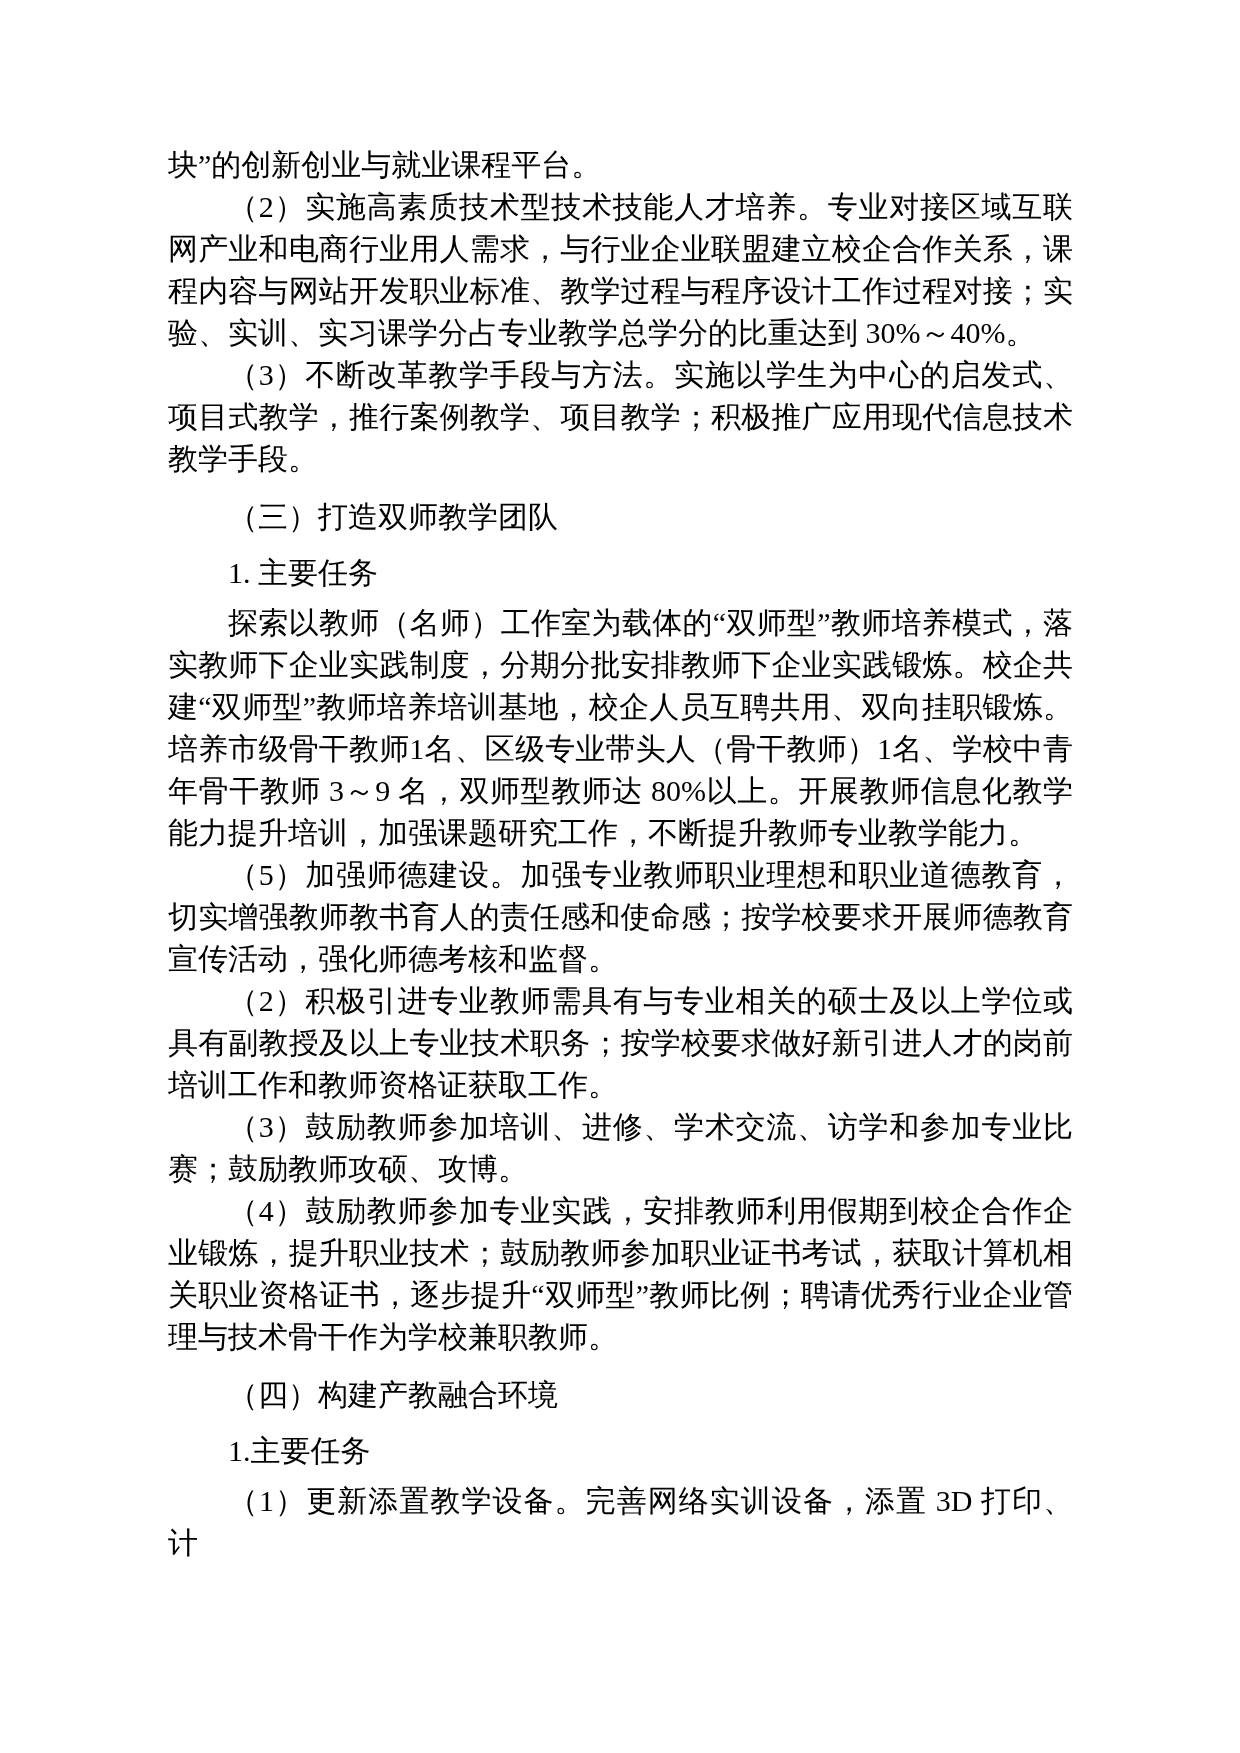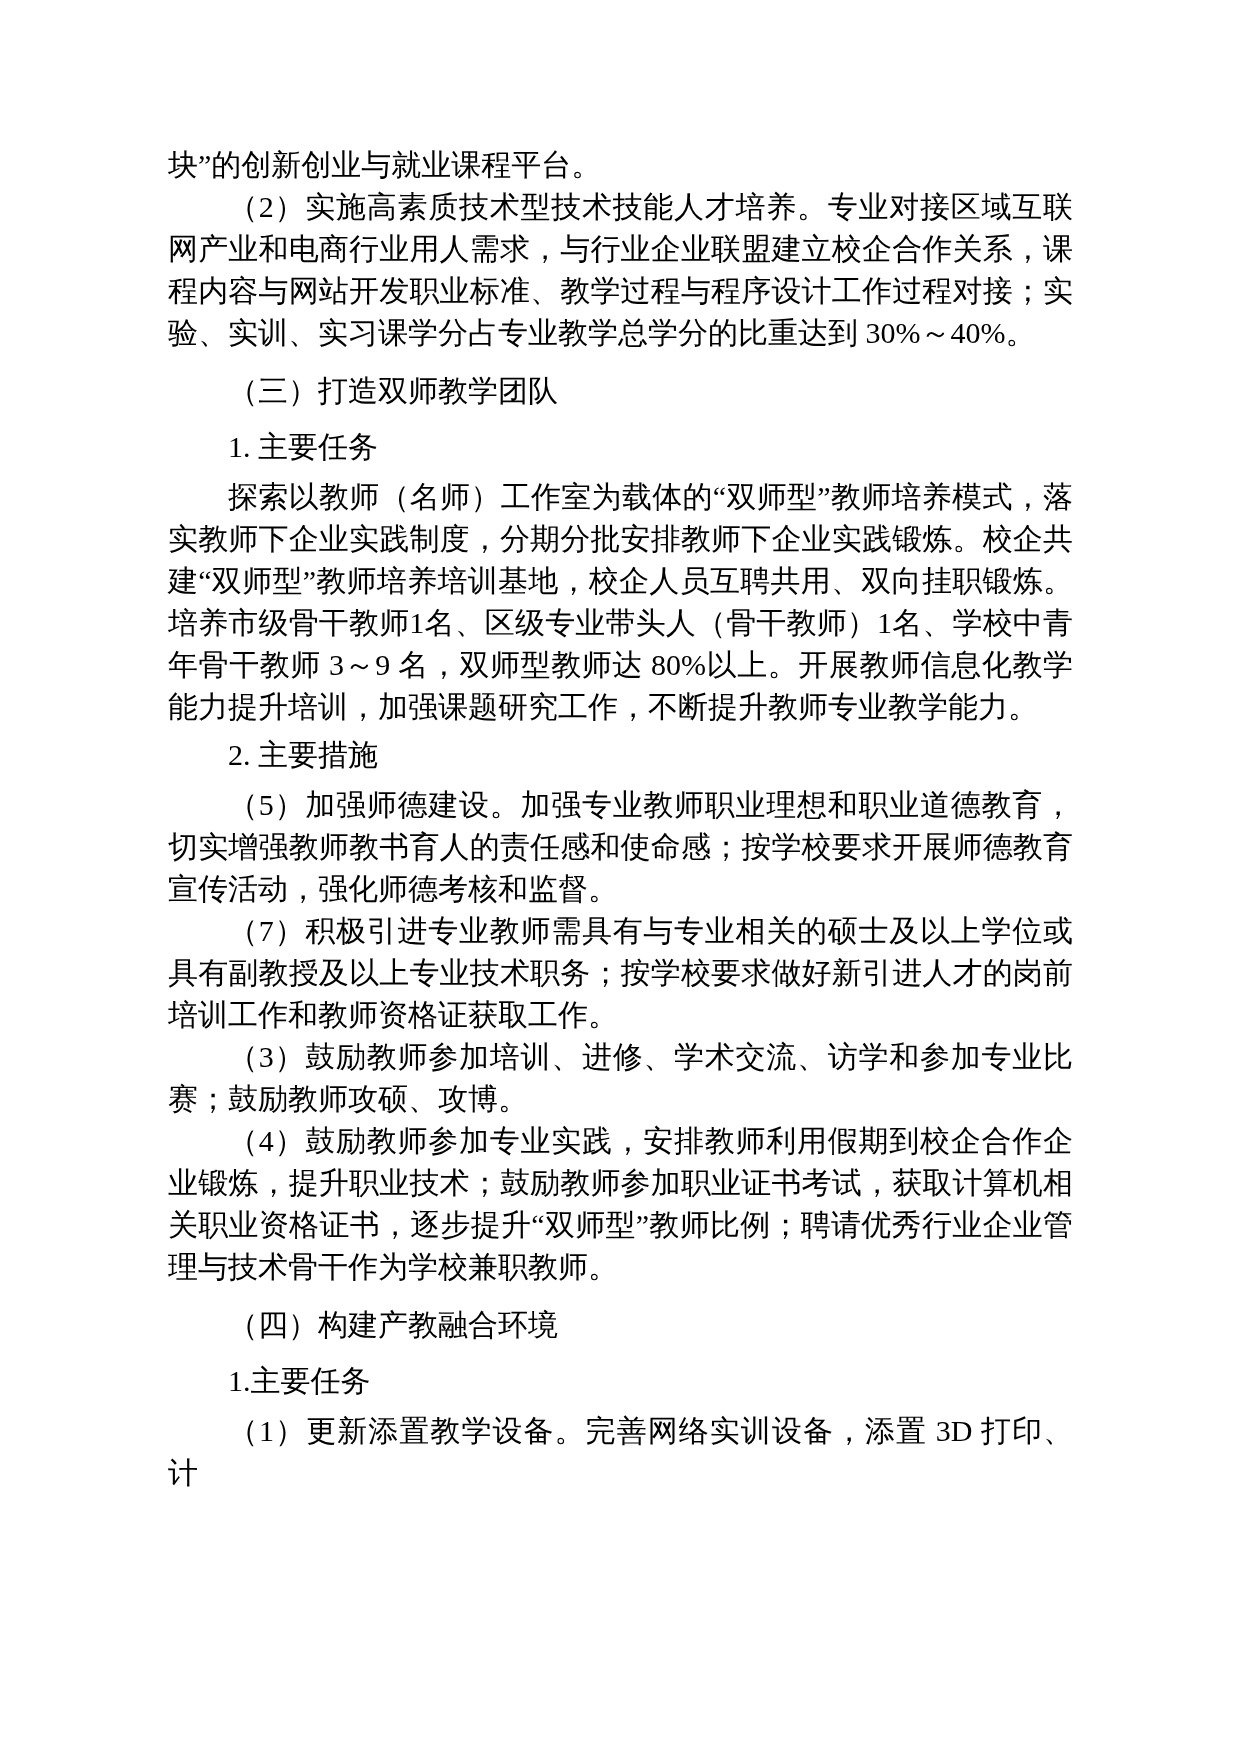--- a/index.html
+++ b/index.html
@@ -45,25 +45,25 @@
     margin: 6px 0 8px 0;
   }
 </style>
 </head>
 <body>
 
 <div class="page">
   <div class="content">
     <p>块”的创新创业与就业课程平台。</p>
     <p class="indent">（2）实施高素质技术型技术技能人才培养。专业对接区域互联网产业和电商行业用人需求，与行业企业联盟建立校企合作关系，课程内容与网站开发职业标准、教学过程与程序设计工作过程对接；实验、实训、实习课学分占专业教学总学分的比重达到 30%～40%。</p>
+    <p class="indent">（3）不断改革教学手段与方法。实施以学生为中心的启发式、项目式教学，推行案例教学、项目教学；积极推广应用现代信息技术教学手段。</p>
     <p class="h-section">（三）打造双师教学团队</p>
     <p class="h-sub">1. 主要任务</p>
     <p class="indent">探索以教师（名师）工作室为载体的“双师型”教师培养模式，落实教师下企业实践制度，分期分批安排教师下企业实践锻炼。校企共建“双师型”教师培养培训基地，校企人员互聘共用、双向挂职锻炼。培养市级骨干教师1名、区级专业带头人（骨干教师）1名、学校中青年骨干教师 3～9 名，双师型教师达 80%以上。开展教师信息化教学能力提升培训，加强课题研究工作，不断提升教师专业教学能力。</p>
-    <p class="h-sub">2. 主要措施</p>
     <p class="indent">（5）加强师德建设。加强专业教师职业理想和职业道德教育，切实增强教师教书育人的责任感和使命感；按学校要求开展师德教育宣传活动，强化师德考核和监督。</p>
-    <p class="indent">（7）积极引进专业教师需具有与专业相关的硕士及以上学位或具有副教授及以上专业技术职务；按学校要求做好新引进人才的岗前培训工作和教师资格证获取工作。</p>
+    <p class="indent">（2）积极引进专业教师需具有与专业相关的硕士及以上学位或具有副教授及以上专业技术职务；按学校要求做好新引进人才的岗前培训工作和教师资格证获取工作。</p>
     <p class="indent">（3）鼓励教师参加培训、进修、学术交流、访学和参加专业比赛；鼓励教师攻硕、攻博。</p>
     <p class="indent">（4）鼓励教师参加专业实践，安排教师利用假期到校企合作企业锻炼，提升职业技术；鼓励教师参加职业证书考试，获取计算机相关职业资格证书，逐步提升“双师型”教师比例；聘请优秀行业企业管理与技术骨干作为学校兼职教师。</p>
     <p class="h-section">（四）构建产教融合环境</p>
     <p class="h-sub">1.主要任务</p>
     <p class="indent">（1）更新添置教学设备。完善网络实训设备，添置 3D 打印、计</p>
   </div>
 </div>
 
 </body></html>

